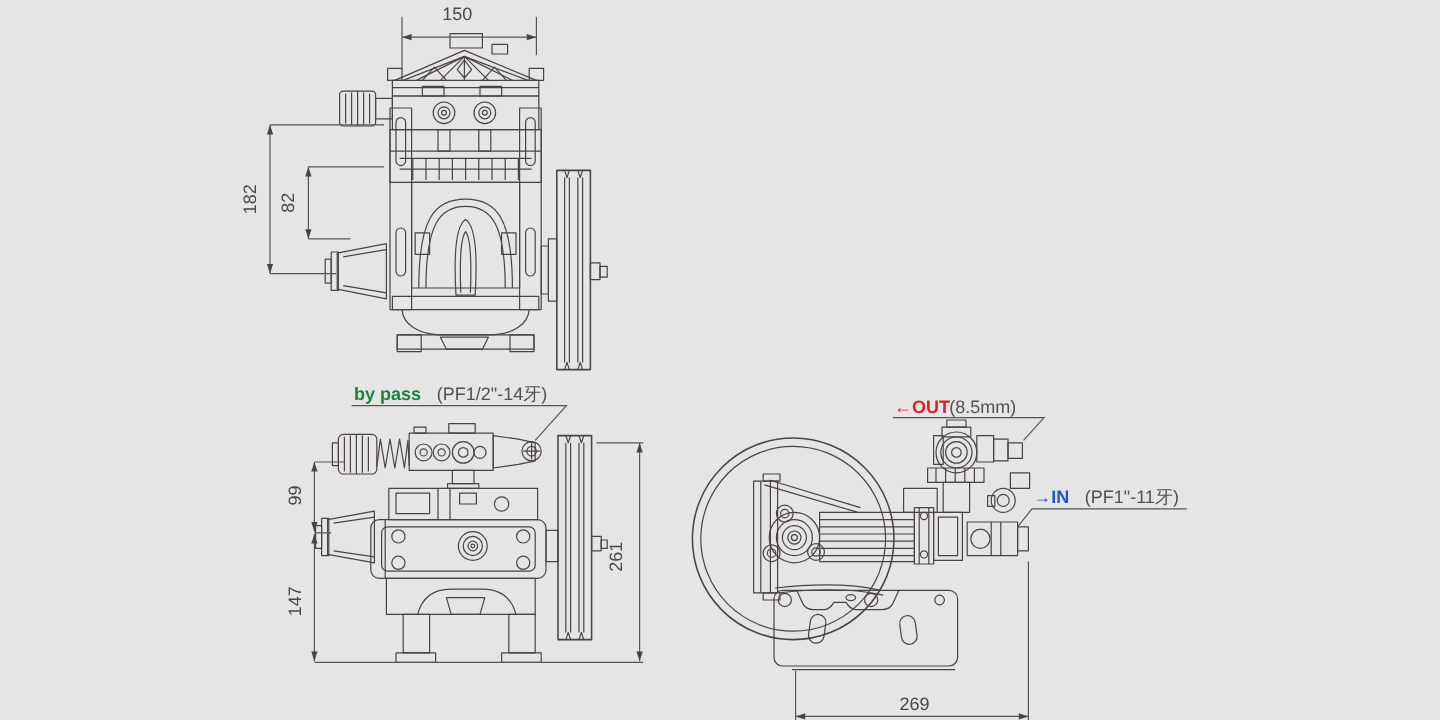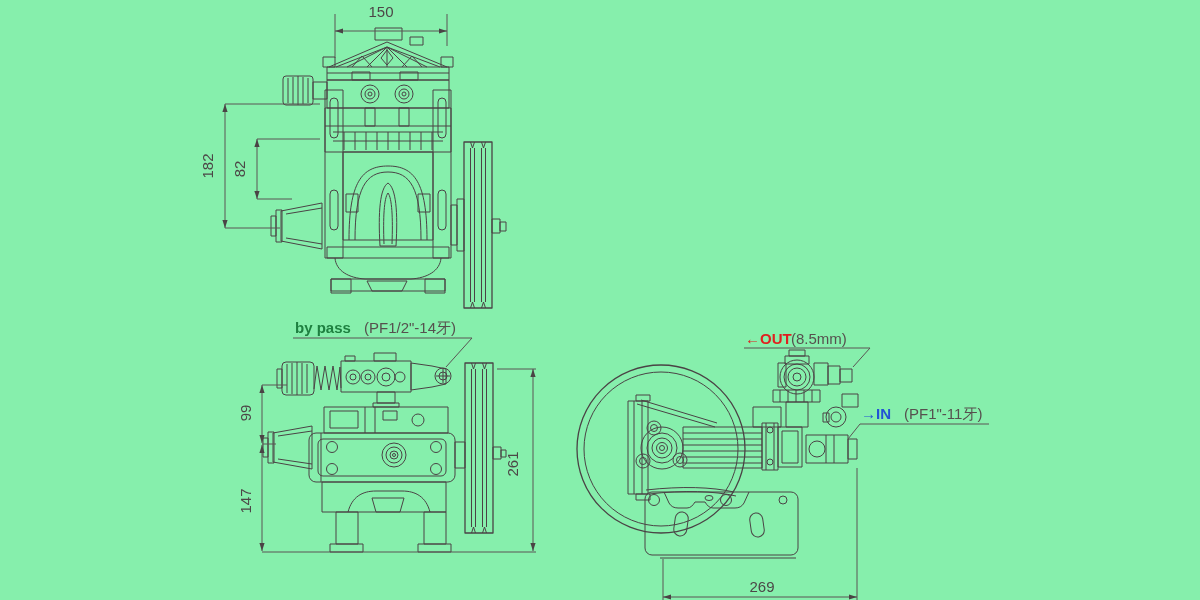--- a/index.html
+++ b/index.html
@@ -1,16 +1,16 @@
 <!DOCTYPE html>
 <html><head>
 <meta charset="utf-8">
 <style>
   html,body{margin:0;padding:0;background:#ffffff;}
-  .stage{position:relative;width:1200px;height:600px;background:#86efac;overflow:hidden;}
+  .stage{position:relative;width:1200px;height:600px;background:#e5e5e5;overflow:hidden;}
   svg{display:block;}
   svg text{font-family:"Liberation Sans","DejaVu Sans",sans-serif;}
   .draw{stroke:#4a4345;fill:none;stroke-width:1;stroke-linejoin:round;stroke-linecap:butt;}
   .draw .thick{stroke-width:1.3;}
   .dimline{stroke:#5a5554;fill:none;stroke-width:1;}
   .arw{fill:#4a4345;stroke:none;}
   .dim{font-size:15px;fill:#4c4747;}
   .spec{font-size:15px;fill:#56504e;}
   .lbl{font-size:15px;font-weight:bold;}
 </style>

